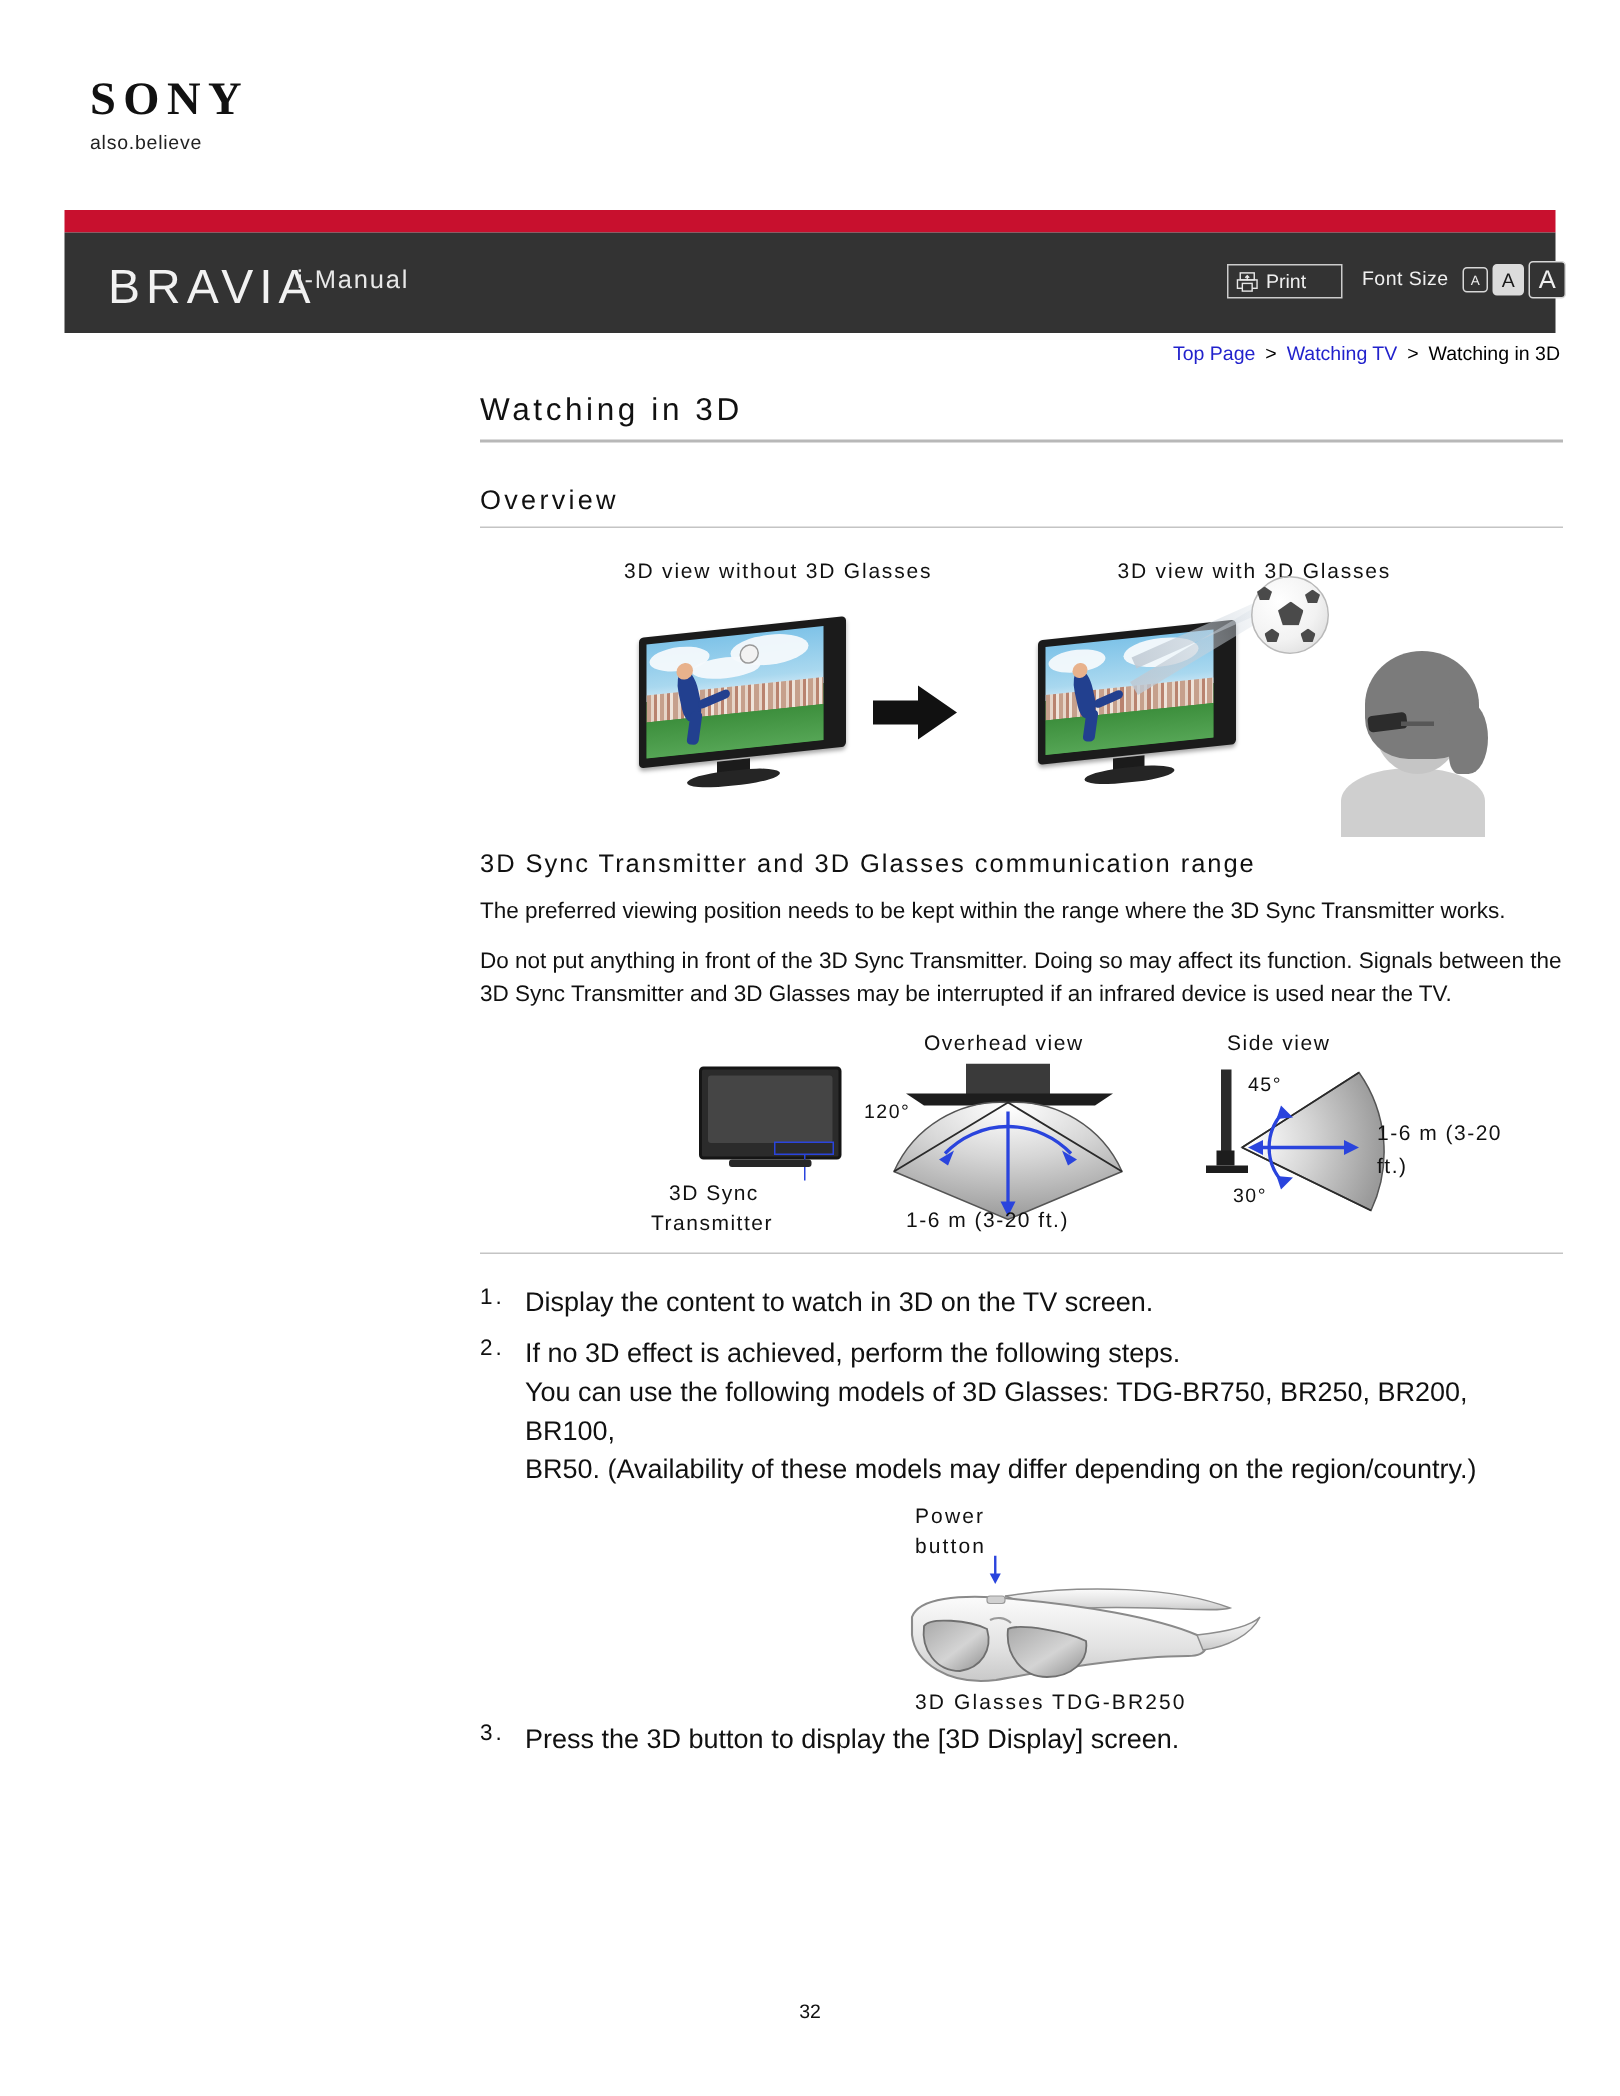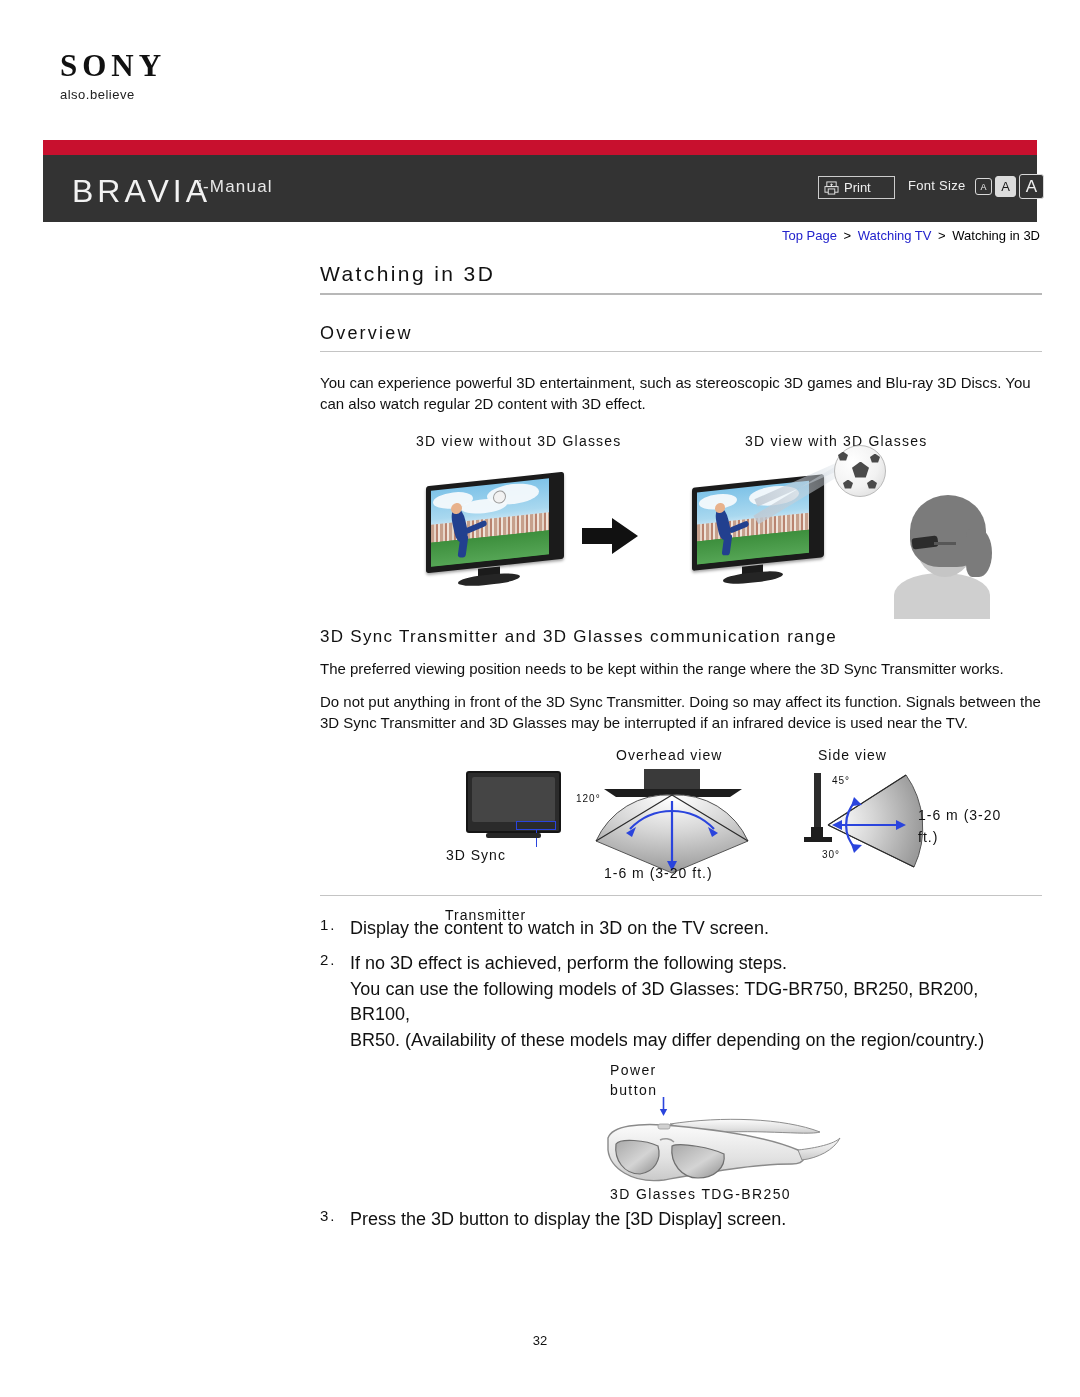--- a/index.html
+++ b/index.html
@@ -366,21 +366,21 @@
     position: absolute;
     left: 166px;
     top: 88px;
     width: 55px;
     height: 5px;
     background: #272727;
     border-radius: 2px;
   }
   .angle-label {
     position: absolute;
-    font-size: 10px;
+    font-size: 13px;
     letter-spacing: 1px;
     color: #111;
     white-space: nowrap;
   }
 
   
   .steps-list { margin-top: 18px; }
   .step-row {
     display: flex;
     margin-bottom: 9px;
@@ -470,21 +470,20 @@
 </div>
 
 <div class="content">
 
   <h1 class="page-title">Watching in 3D</h1>
   <div class="rule"></div>
 
   <h2 class="section-title">Overview</h2>
   <div class="rule-thin"></div>
 
-  <p class="body-text">You can experience powerful 3D entertainment, such as stereoscopic 3D games and Blu-ray 3D Discs. You can also watch regular 2D content with 3D effect.</p>
 
   <div class="overview-fig">
     <div class="fig-cap cap-left">3D view without 3D Glasses</div>
     <div class="fig-cap cap-right">3D view with 3D Glasses</div>
 
     <div class="tv" style="left:106px; top:46px;">
       <div class="tv-bezel" style="width:128px;">
         <div class="tv-screen" style="width:118px; height:76px;">
           <div class="sky-cloud" style="left:2px;  top:4px;  width:40px; height:16px;"></div>
           <div class="sky-cloud" style="left:56px; top:2px;  width:52px; height:20px;"></div>
@@ -550,21 +549,21 @@
 
   <div class="range-fig">
 
     <div class="tv-front">
       <div class="tv-front-inner"></div>
     </div>
     <div class="xmitter-box"></div>
     <div class="xmitter-line"></div>
     <div class="tv-front-base"></div>
     <div class="range-cap" style="left:126px; top:102px;">3D Sync</div>
-    <div class="range-cap" style="left:125px; top:122px;margin-top:40px;">Transmitter</div>
+    <div class="range-cap" style="left:114px; top:122px;">Transmitter</div>
 
     <div class="range-cap" style="left:296px; top:2px;">Overhead view</div>
     <svg width="250" height="110" viewBox="0 0 250 110" style="position:absolute; left:250px; top:24px;">
       <defs>
         <radialGradient id="fanGradTop" cx="50%" cy="5%" r="95%">
           <stop offset="0%" stop-color="#ffffff"></stop>
           <stop offset="45%" stop-color="#d6d6d6"></stop>
           <stop offset="100%" stop-color="#9a9a9a"></stop>
         </radialGradient>
       </defs>

